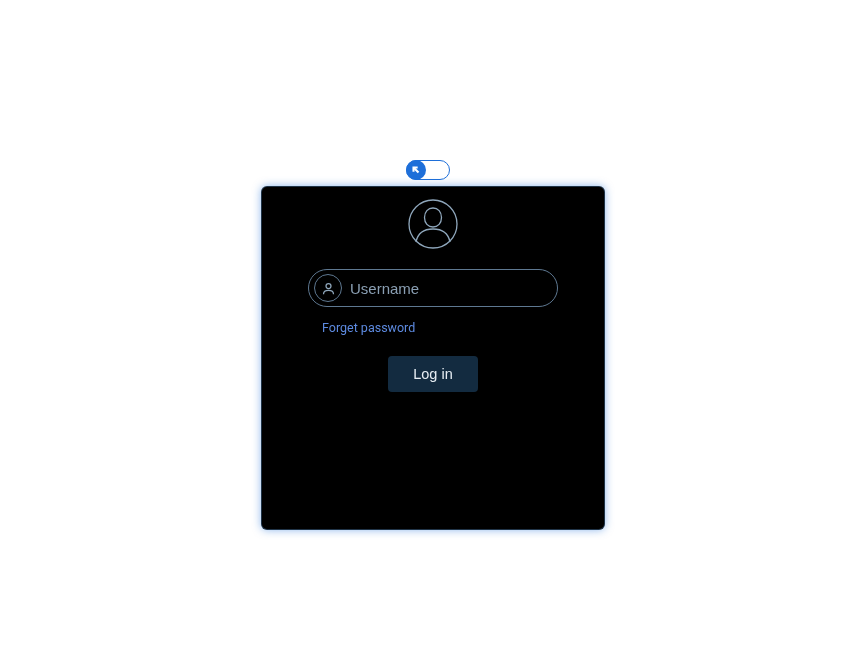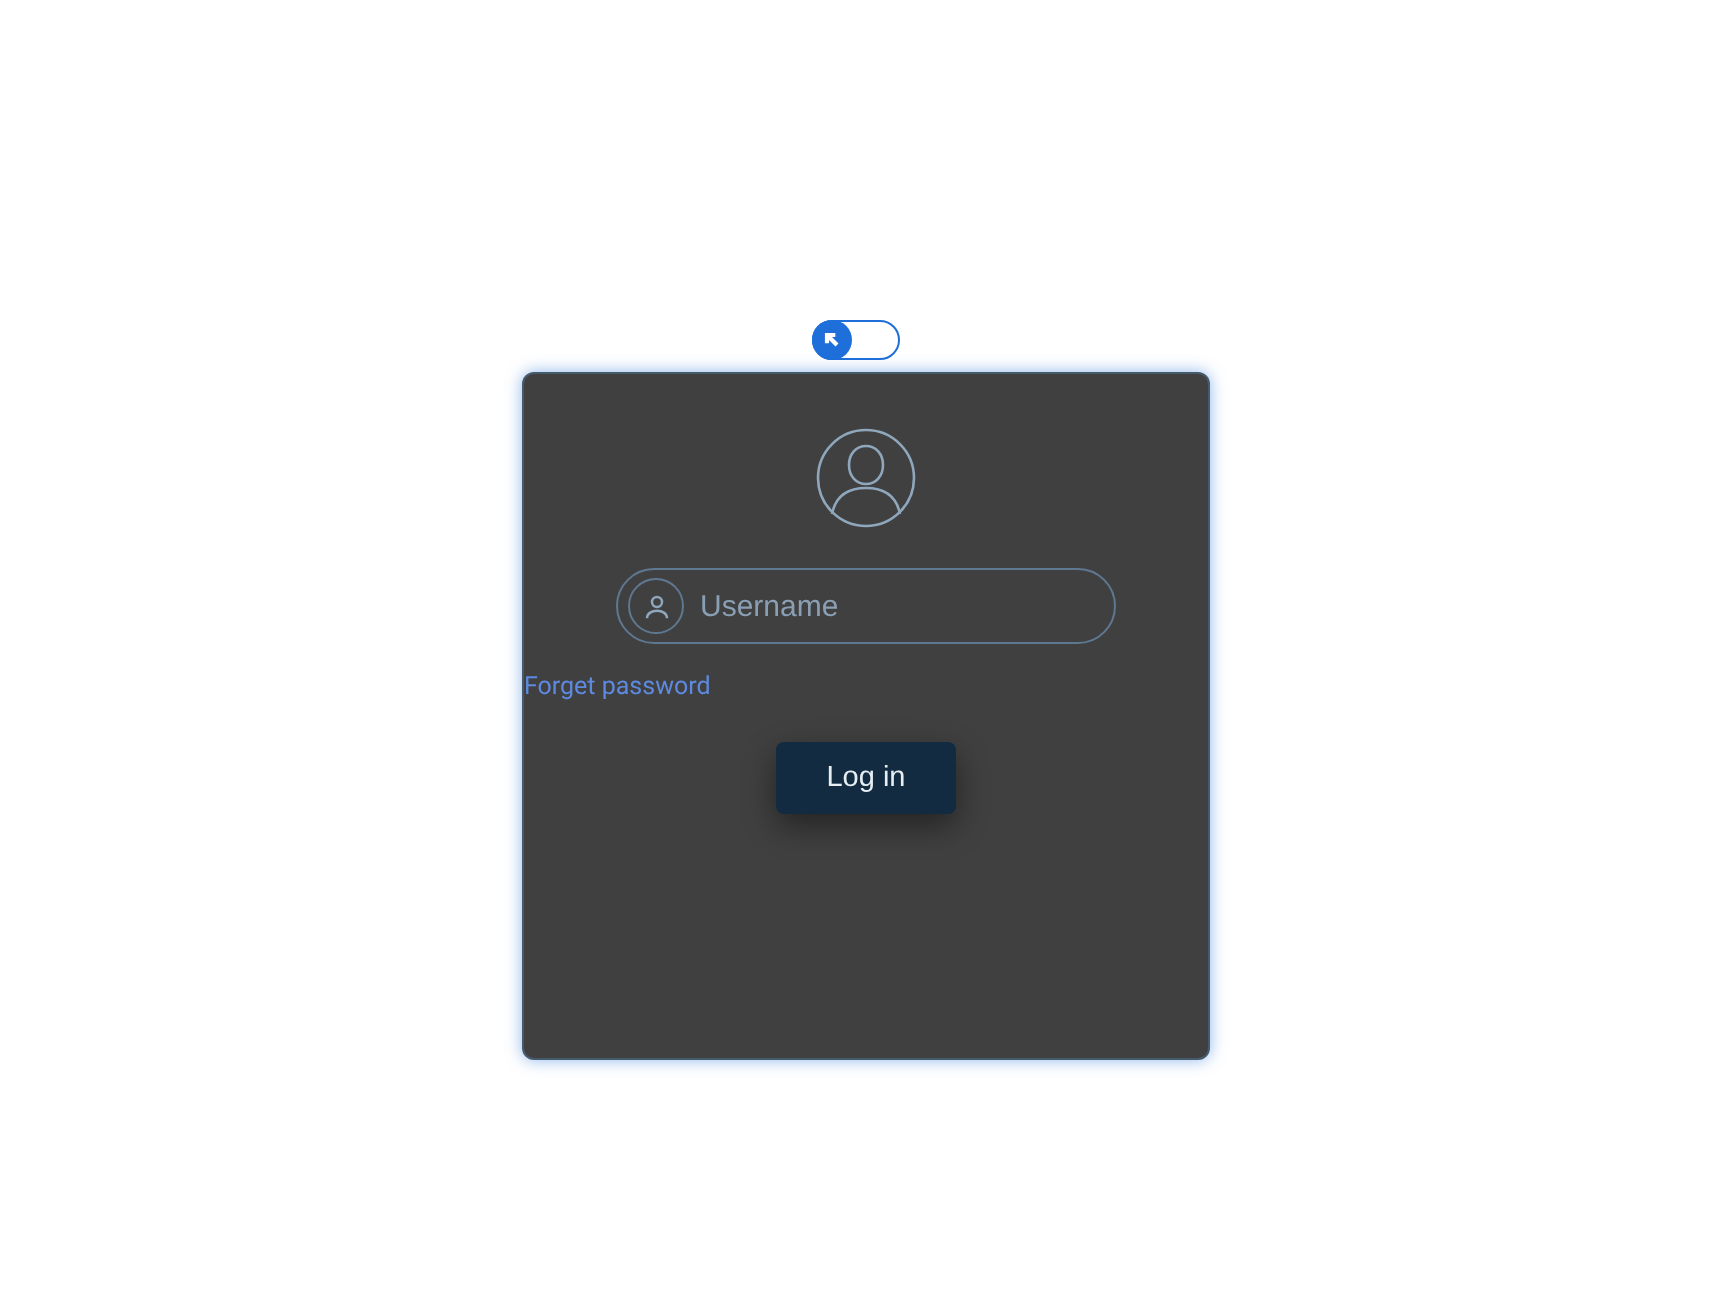--- a/index.html
+++ b/index.html
@@ -49,28 +49,28 @@
     stroke-width: 2.5;
     fill: none;
   }
 
   .card {
     position: absolute;
     top: 186px;
     left: 261px;
     width: 344px;
     height: 344px;
-    background: #404040;
+    background: #000000;
     border-radius: 6px;
     box-shadow: 0 0 8px rgba(30, 111, 217, 0.5);
     border: 1px solid rgba(80, 130, 180, 0.4);
     display: flex;
     flex-direction: column;
     align-items: center;
-    padding-top: 27px;
+    padding-top: 12px;
   }
 
   .avatar {
     width: 50px;
     height: 50px;
     margin-bottom: 20px;
   }
 
   .avatar svg {
     width: 100%;
@@ -121,20 +121,21 @@
     padding: 0 10px 0 8px;
   }
 
   .field input::placeholder {
     color: #8a9fb3;
     font-size: 15px;
   }
 
   .forget {
     align-self: flex-start;
+    margin-left: 60px;
     margin-top: -6px;
     margin-bottom: 20px;
   }
 
   .forget a {
     color: #5d8ae0;
     font-size: 12.5px;
     text-decoration: none;
     cursor: pointer;
   }

